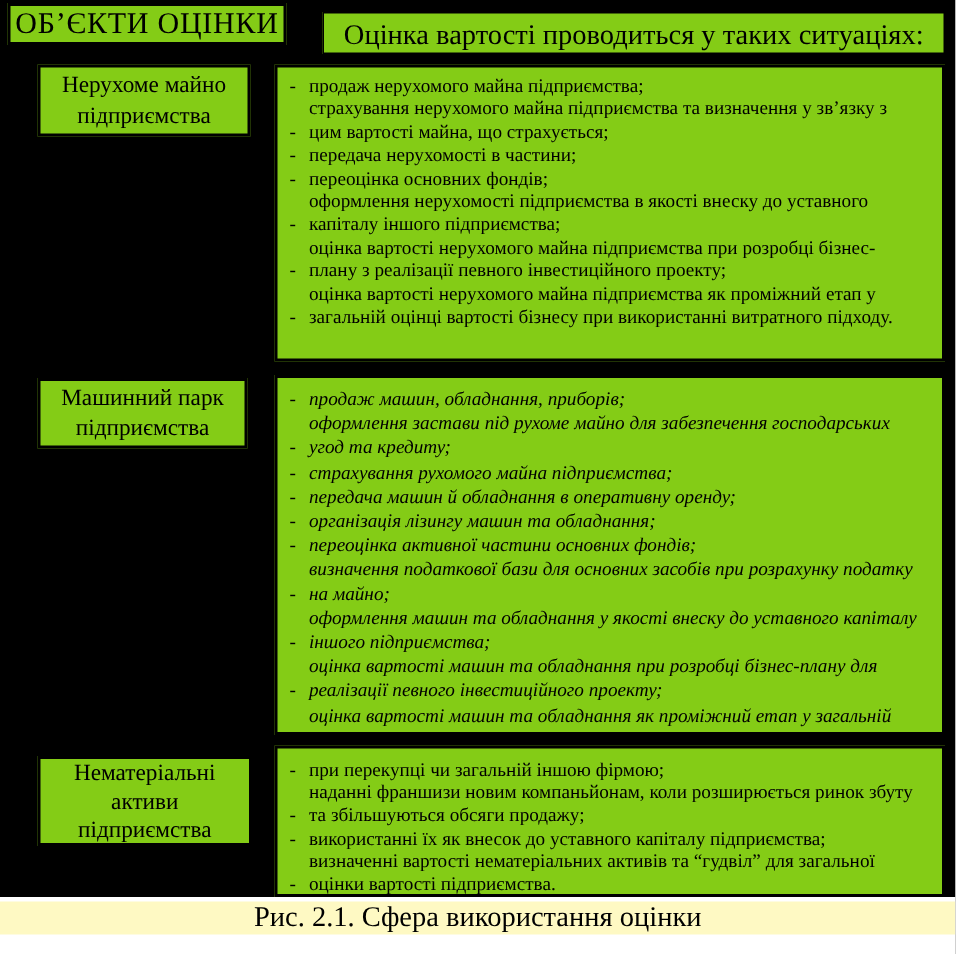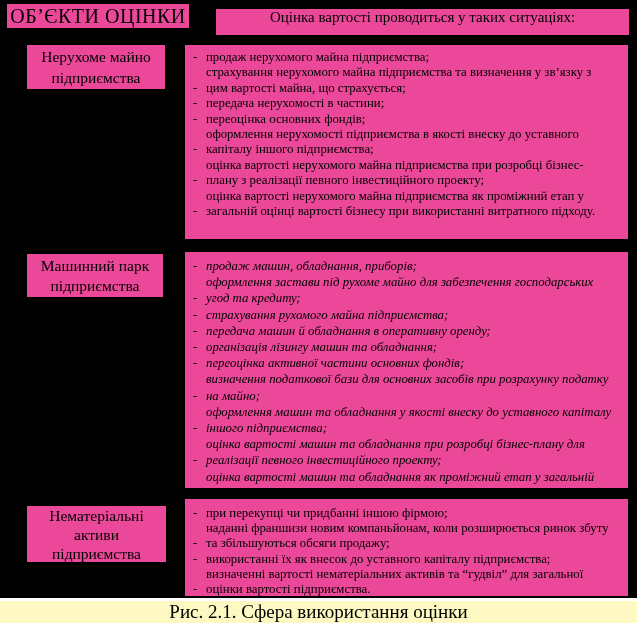--- a/index.html
+++ b/index.html
@@ -1,29 +1,29 @@
 <!DOCTYPE html>
 <html><head>
 <meta charset="utf-8">
 <style>
   html,body{margin:0;padding:0;background:#fff;}
   .page{
     position:relative;width:637px;height:636px;background:#ffffff;
     font-family:"Liberation Serif","DejaVu Serif",serif;color:#000;overflow:hidden;
   }
   .black-bg{position:absolute;left:0;top:0;width:637px;height:598px;background:#000000;}
-  .box{position:absolute;background:#ec4899;border:2px solid #000000;box-sizing:border-box;}
+  .box{position:absolute;background:#84cc16;border:2px solid #000000;box-sizing:border-box;}
   .title-box{
     left:5px;top:2px;width:186px;height:28px;border-width:2px;
     display:flex;align-items:center;justify-content:center;
     font-size:20px;letter-spacing:0.5px;white-space:nowrap;
   }
   .header-box{
     left:215px;top:8px;width:415px;height:28px;border-width:1px;
-    display:flex;align-items:flex-start;justify-content:center;font-size:15px;white-space:nowrap;
+    display:flex;align-items:flex-end;justify-content:center;font-size:19px;white-space:nowrap;
   }
   .cat{
     display:flex;flex-direction:column;align-items:center;justify-content:center;
     text-align:center;font-size:15.5px;
   }
   .cat-1{left:25px;top:43px;width:142px;height:48px;line-height:21px;}
   .cat-2{left:25px;top:252px;width:140px;height:47px;line-height:20px;}
   .cat-3{left:25px;top:504px;width:143px;height:60px;line-height:19px;}
   .list{font-size:12.8px;}
   .list-1{left:183px;top:43px;width:447px;height:198px;padding:5px 14px 4px 5px;line-height:15.4px;}
@@ -135,21 +135,21 @@
     </div>
 
   <div class="box cat cat-3">
       <div class="cat-line">Нематеріальні</div>
       <div class="cat-line">активи</div>
       <div class="cat-line">підприємства</div>
     </div>
   <div class="box list list-3">
       <div class="li">
       <span class="dash"></span>
-      <span class="li-text">при перекупці чи придбанні іншою фірмою;</span>
+      <span class="li-text">при перекупці чи загальній іншою фірмою;</span>
     </div>
       <div class="li">
       <span class="dash"></span>
       <span class="li-text">наданні франшизи новим компаньйонам, коли розширюється ринок збуту та збільшуються обсяги продажу;</span>
     </div>
       <div class="li">
       <span class="dash"></span>
       <span class="li-text">використанні їх як внесок до уставного капіталу підприємства;</span>
     </div>
       <div class="li">

